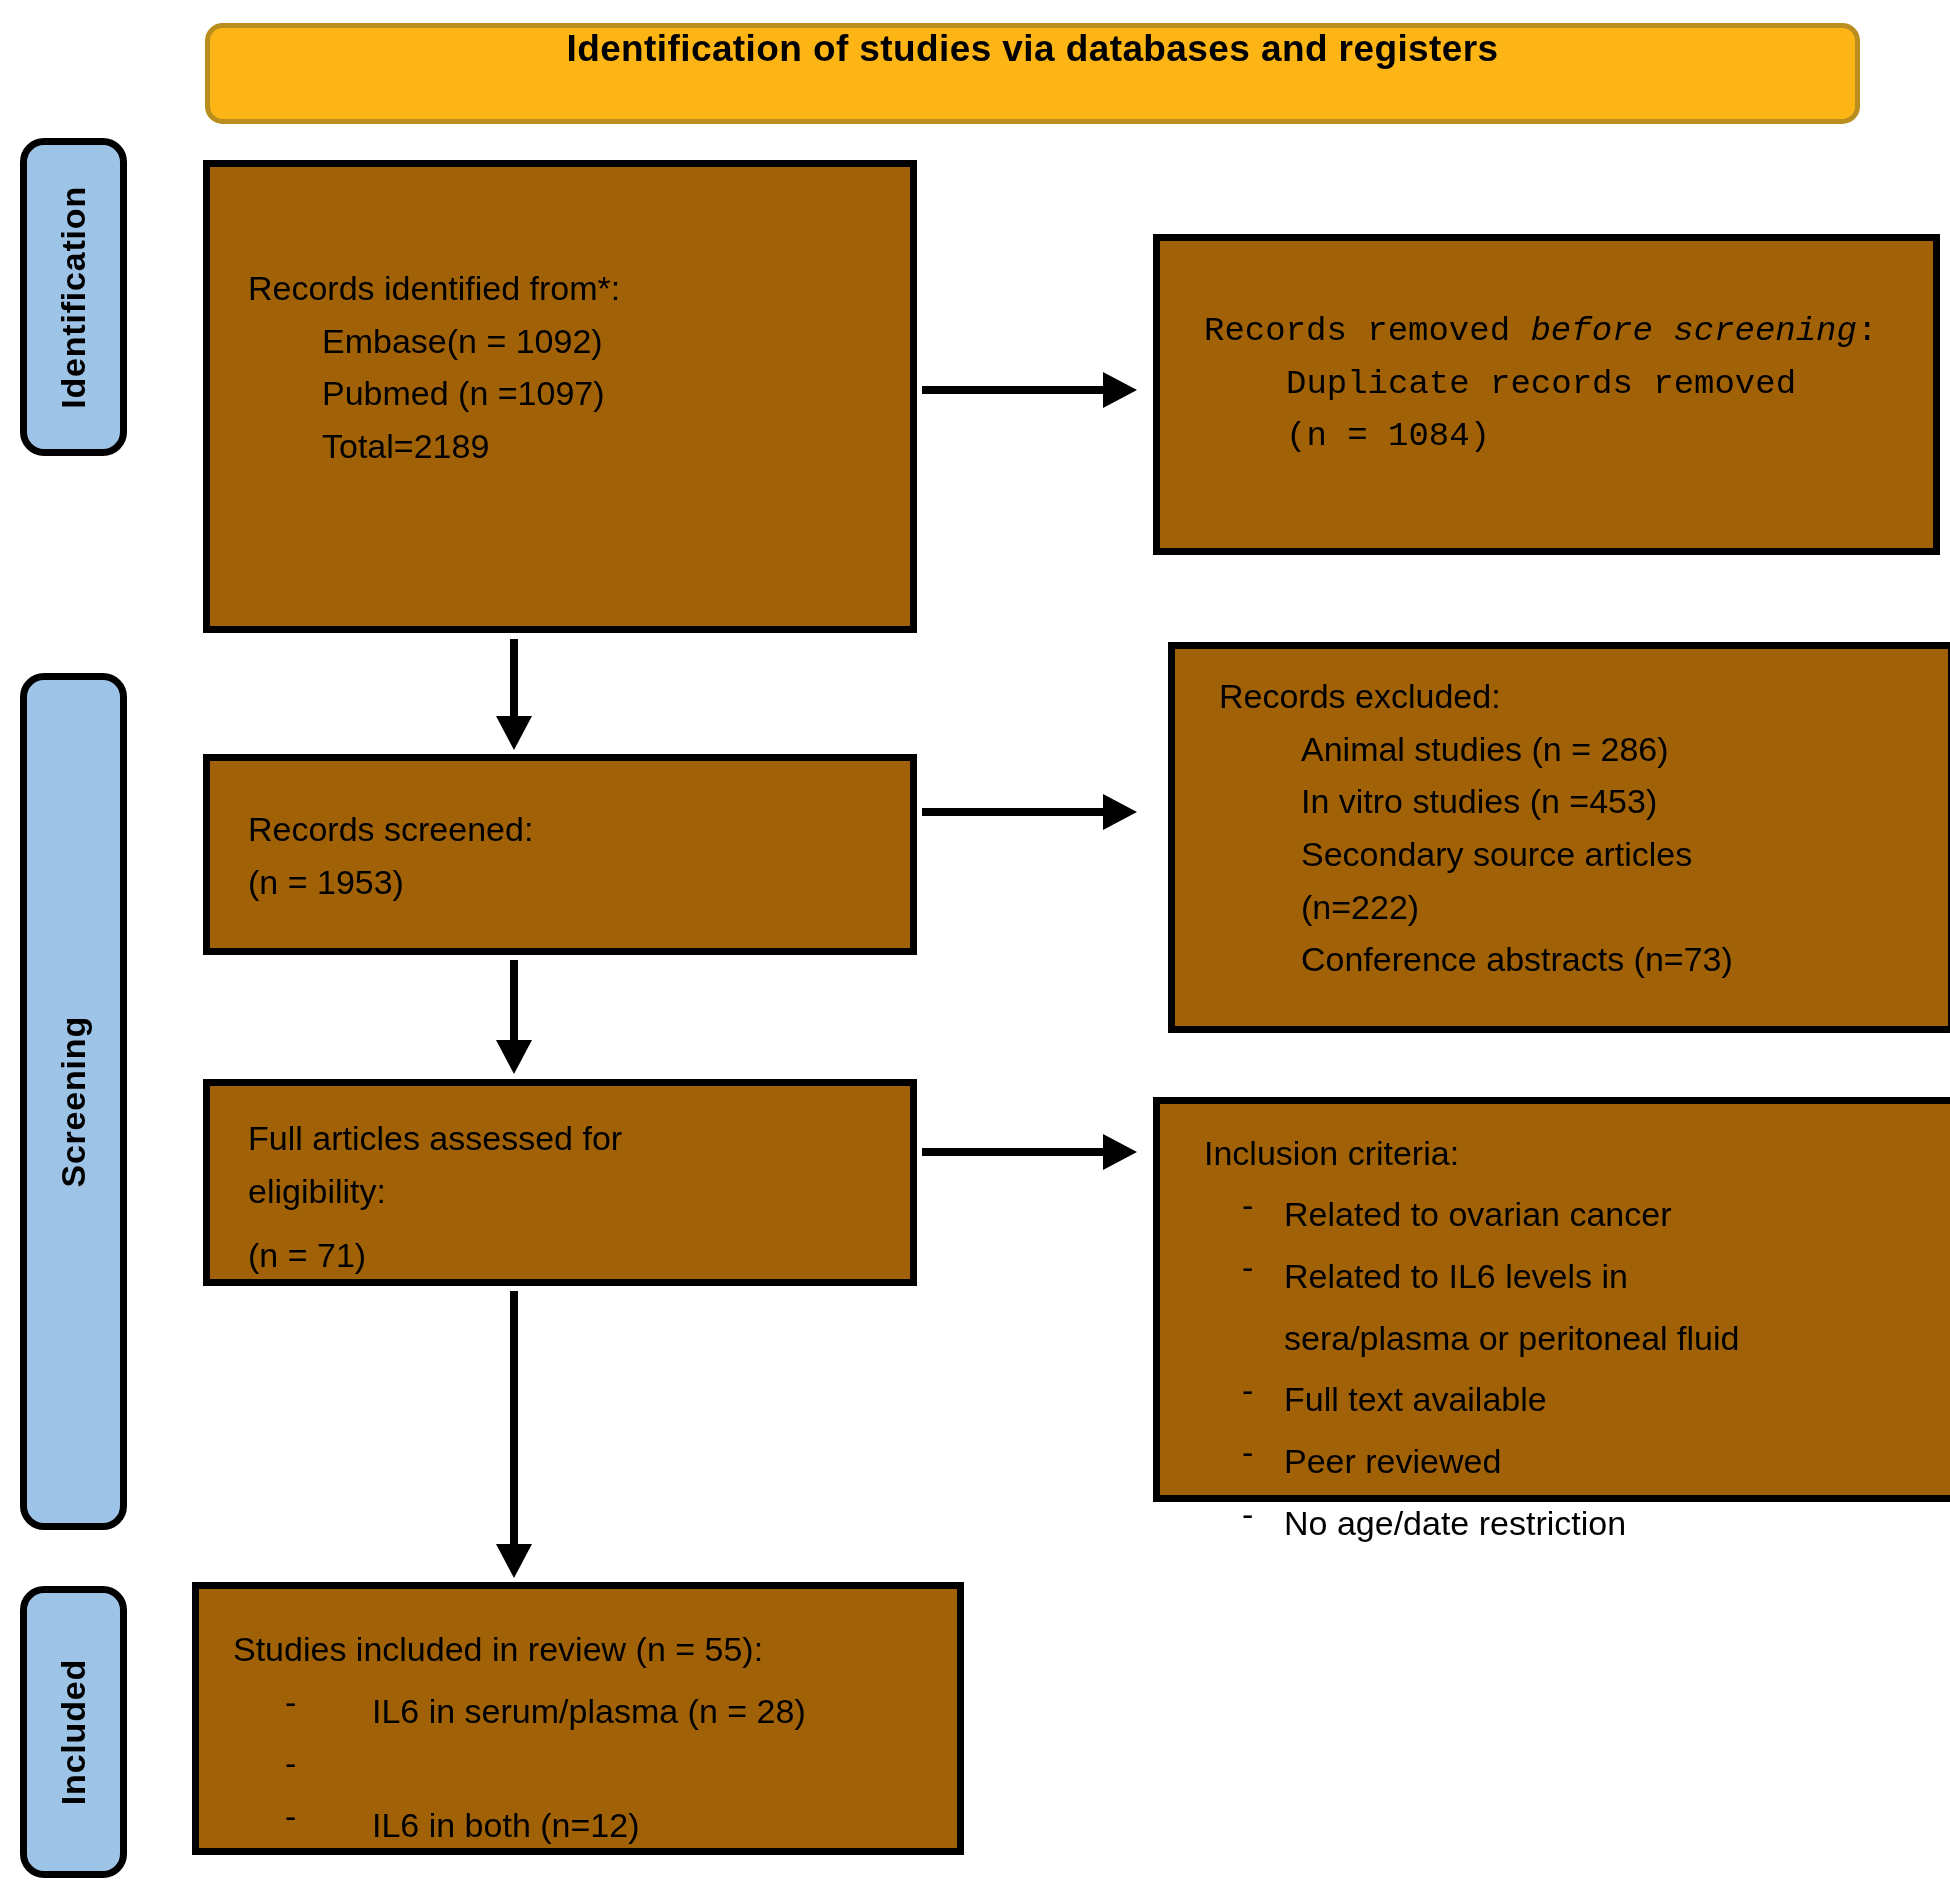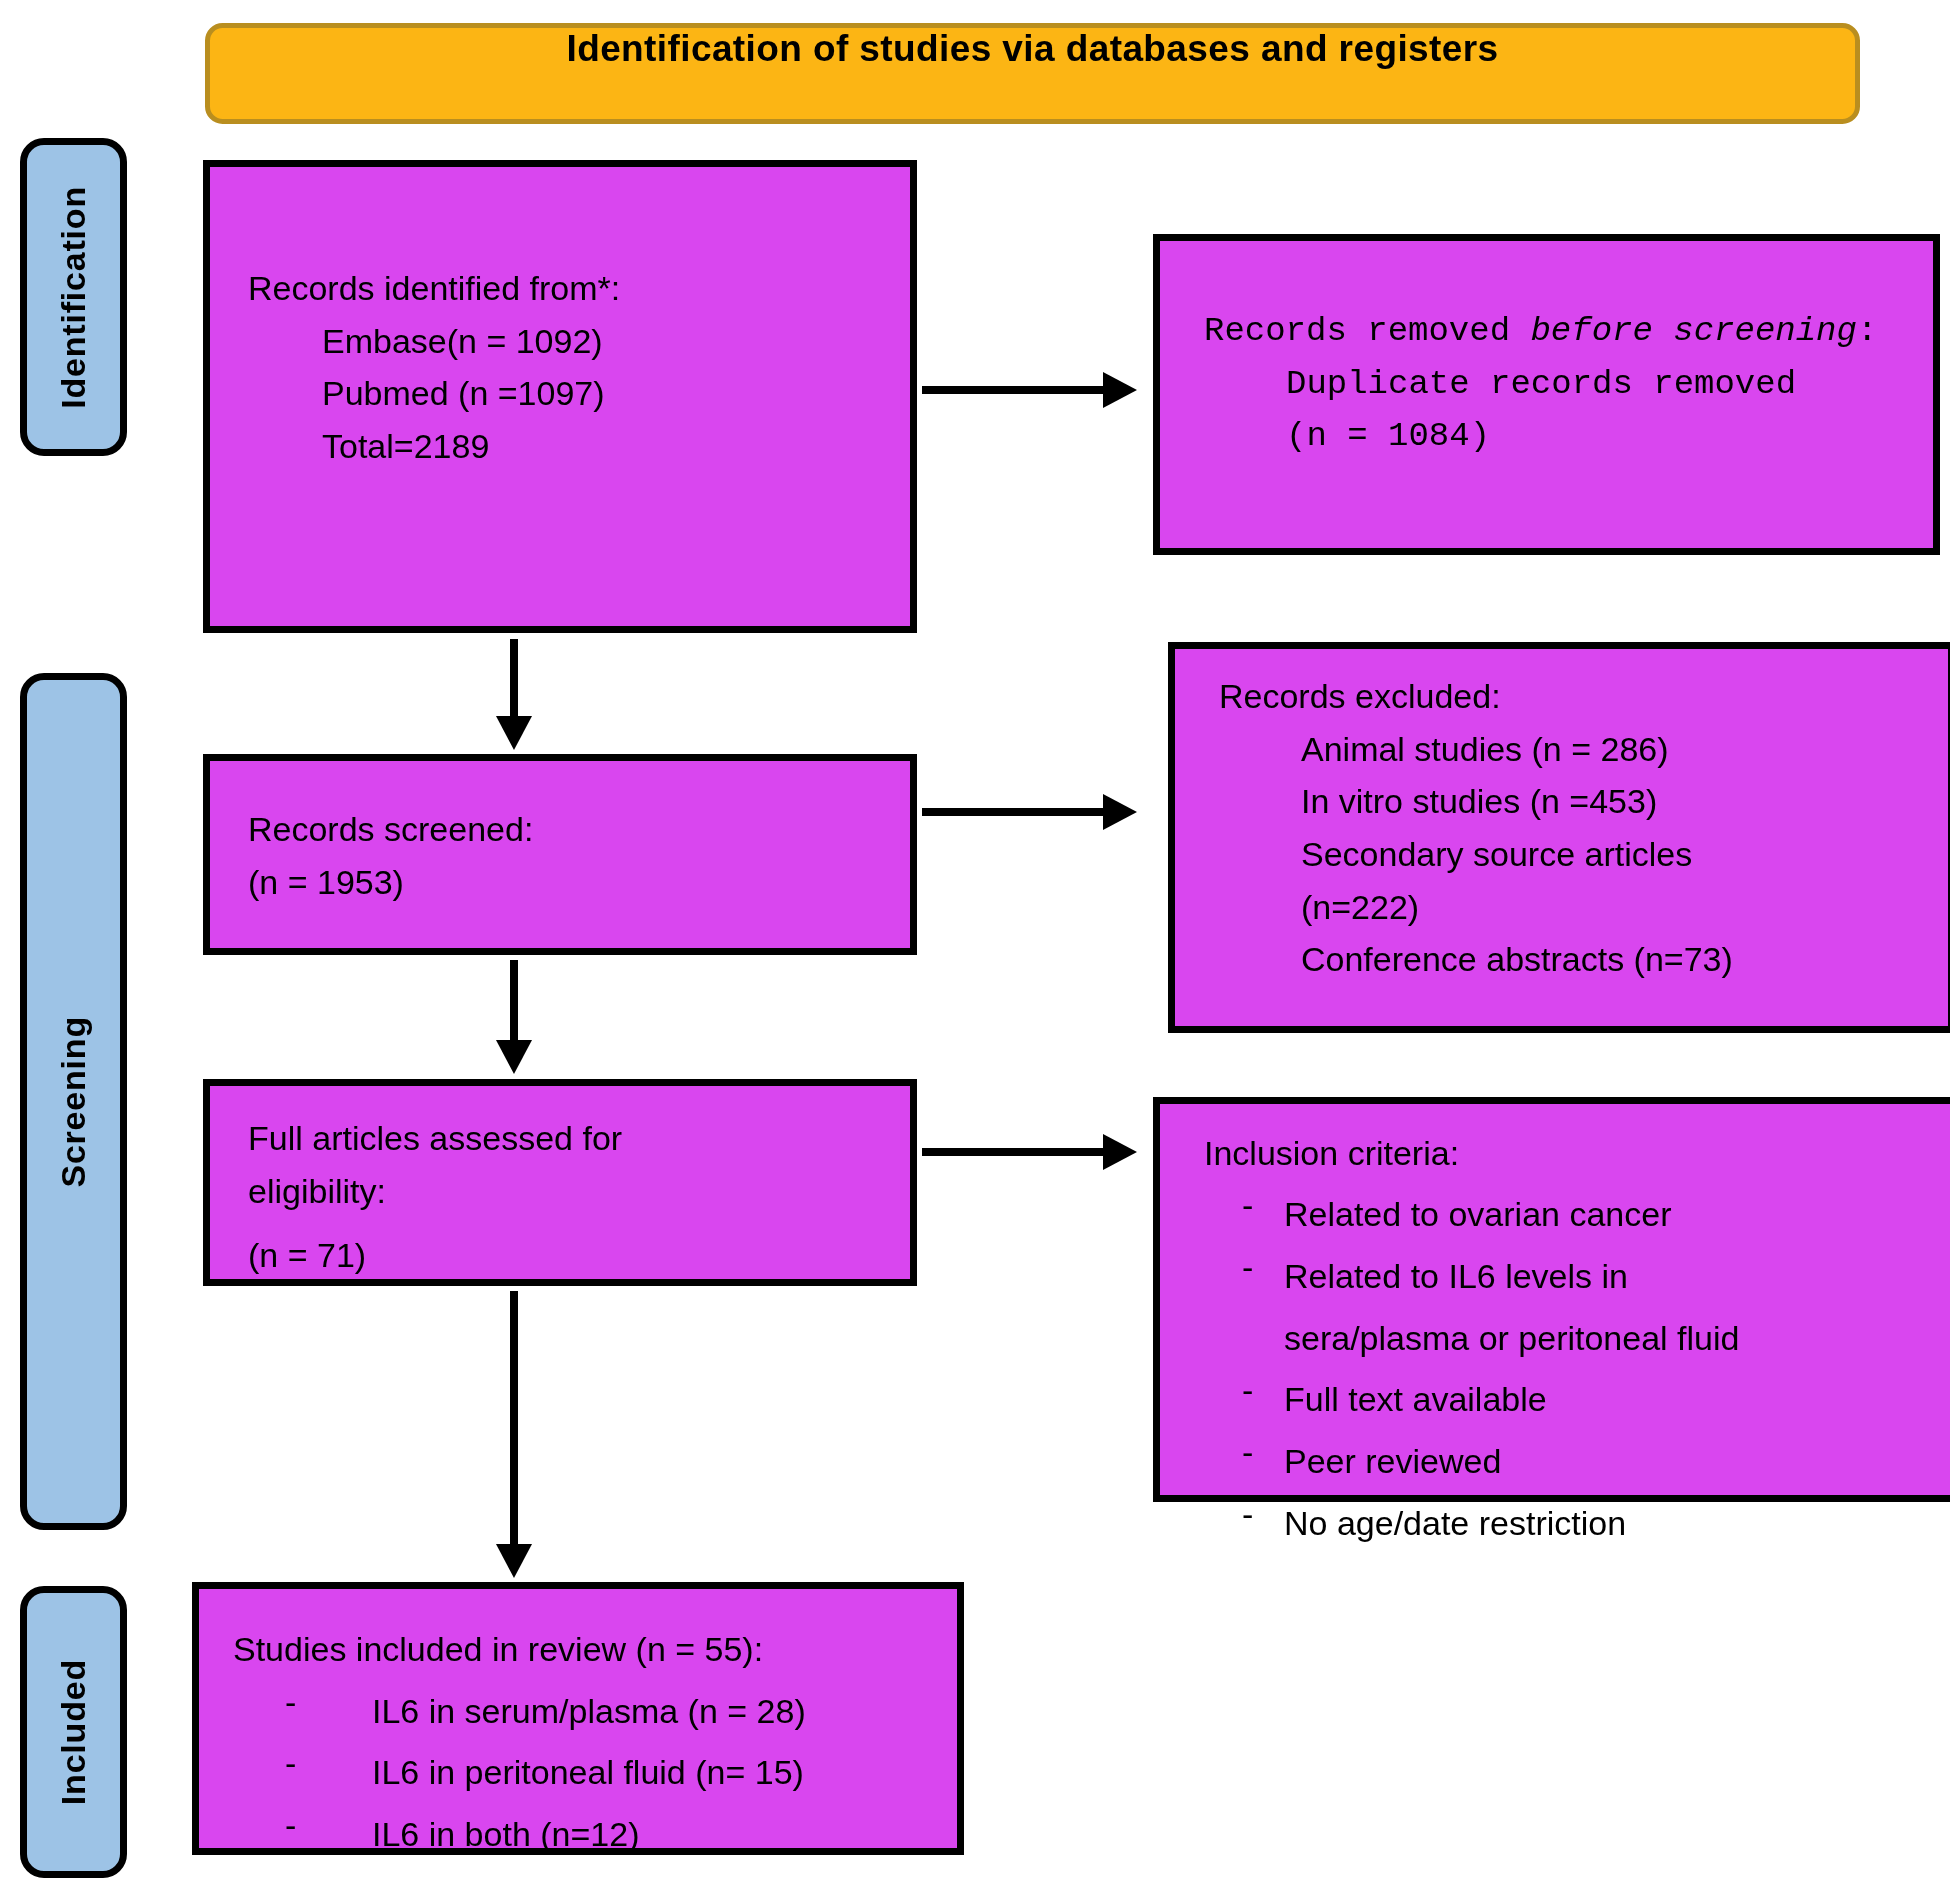--- a/index.html
+++ b/index.html
@@ -42,21 +42,21 @@
     writing-mode: vertical-rl;
     transform: rotate(180deg);
     font-size: 34px; font-weight: bold;
     letter-spacing: 0.8px;
     white-space: nowrap;
   }
 
   
   .fbox {
     position: absolute;
-    background: #d946ef;
+    background: #a16207;
     border: 7.2px solid #000;
     font-size: 34px;
     line-height: 1.55;
   }
   .box-identified  { left: 203px;  top: 160px;  width: 714px; height: 473px; padding: 95px 16px 0 38px; }
   .box-screened    { left: 203px;  top: 754px;  width: 714px; height: 201px; padding: 42px 16px 0 38px; }
   .box-eligibility { left: 203px;  top: 1079px; width: 714px; height: 207px; padding: 26px 16px 0 38px; }
   .box-included    { left: 192px;  top: 1582px; width: 772px; height: 273px; padding: 34px 16px 0 34px; }
 
   .box-removed   { left: 1153px; top: 234px;  width: 787px; height: 321px; padding: 64px 19px 0 44px; font-family: Liberation Mono, monospace; }
@@ -196,21 +196,20 @@
   </div>
 
   <div class="fbox box-included">
     <div>Studies included in review (n = 55):</div>
     <div class="dash-row">
       <span class="dash-cell">-</span>
       <span class="dash-text">IL6 in serum/plasma (n = 28)</span>
     </div>
     <div class="dash-row">
       <span class="dash-cell">-</span>
-      <span class="dash-text">IL6 in peritoneal fluid (n= 15)</span>
     </div>
     <div class="dash-row">
       <span class="dash-cell">-</span>
       <span class="dash-text">IL6 in both (n=12)</span>
     </div>
   </div>
 
   <div class="arrow-down arrow-v1">
     <div class="shaft"></div>
     <div class="head"></div>

